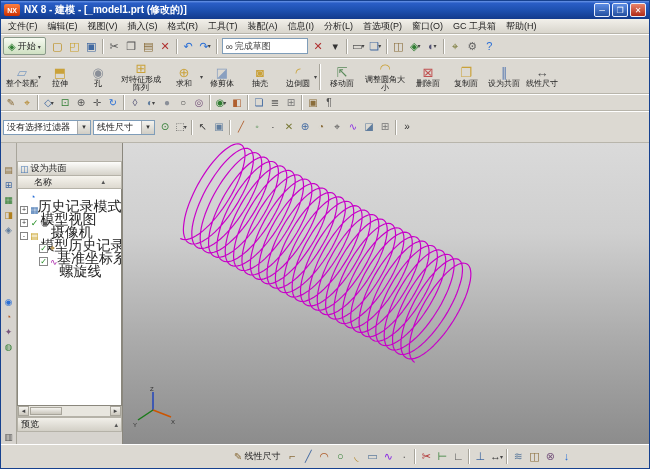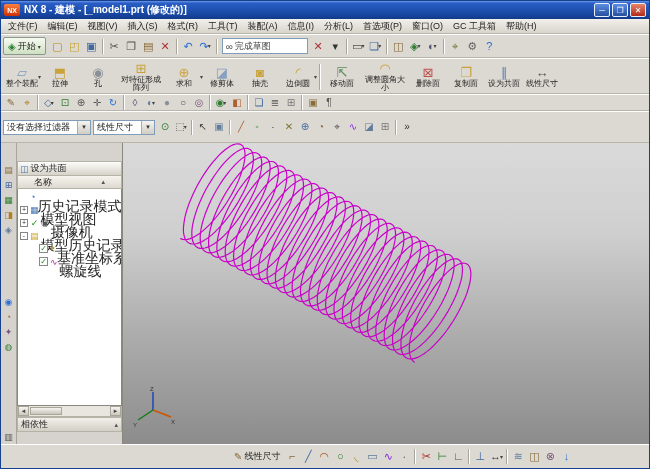--- a/index.html
+++ b/index.html
@@ -380,21 +380,21 @@
         </div>
       <div class="hscroll">
         <span class="sb-btn">◂</span>
         <span class="sb-track">
             <span class="sb-thumb"></span>
           </span>
         <span class="sb-btn">▸</span>
       </div>
       <div class="nav-panels">
         <div class="nav-panel">
-          <span>相依性</span>
+          <span>预览</span>
           <span class="panel-arrow">▴</span>
         </div>
       </div>
       <div class="nav-foot"></div>
     </div>
 
     <div class="viewport">
       <svg class="helix-svg" viewBox="0 0 528 317" preserveAspectRatio="none">
         <path fill="none" stroke-linejoin="round" stroke-linecap="round" d="M57.9 100.7L59.9 101.5L62.1 101.8L64.6 101.5L67.4 100.7L70.3 99.5L73.3 97.7L76.5 95.5L79.9 92.8L83.2 89.7L86.7 86.2L90.1 82.3L93.5 78.2L96.8 73.7L100.1 69.1L103.2 64.2L106.2 59.3L109.0 54.2L111.6 49.1L114.0 44.1L116.1 39.1L117.9 34.2L119.4 29.5L120.7 25.0L121.6 20.8L122.2 16.9L122.5 13.4L122.4 10.2L122.0 7.5L121.3 5.2L120.3 3.4L119.0 2.0L117.3 1.2L115.5 0.8L113.3 1.0L111.0 1.7L108.4 2.9L105.7 4.7L102.8 6.8L99.8 9.5L96.7 12.6L93.5 16.1L90.4 19.9L87.2 24.1L84.1 28.6L81.1 33.3L78.2 38.2L75.4 43.3L72.8 48.5L70.4 53.7L68.2 58.9L66.2 64.1L64.5 69.2L63.1 74.1L62.0 78.8L61.3 83.3L60.8 87.5L60.6 91.3L60.8 94.8L61.4 97.8L62.2 100.5L63.4 102.7L64.8 104.4L66.6 105.5L68.6 106.2L70.9 106.4L73.5 106.1L76.2 105.2L79.2 103.9L82.3 102.0L85.5 99.7L88.8 97.0L92.2 93.8L95.6 90.2L99.1 86.3L102.5 82.1L105.8 77.6L109.0 72.9L112.1 68.1L115.1 63.1L117.8 58.0L120.4 52.9L122.7 47.9L124.8 42.9L126.6 38.1L128.1 33.4L129.2 29.0L130.1 24.8L130.7 21.0L130.9 17.5L130.8 14.4L130.3 11.7L129.6 9.5L128.5 7.7L127.1 6.5L125.4 5.7L123.5 5.5L121.3 5.8L118.9 6.6L116.3 7.9L113.6 9.6L110.7 11.9L107.6 14.6L104.5 17.8L101.4 21.3L98.2 25.2L95.1 29.5L92.0 34.0L89.0 38.8L86.1 43.7L83.3 48.8L80.7 54.0L78.4 59.2L76.2 64.5L74.3 69.6L72.7 74.7L71.3 79.6L70.3 84.2L69.5 88.7L69.1 92.8L69.1 96.6L69.3 100.0L69.9 103.0L70.8 105.5L72.0 107.6L73.5 109.2L75.3 110.4L77.4 111.0L79.7 111.0L82.3 110.6L85.1 109.7L88.1 108.2L91.2 106.3L94.4 103.9L97.8 101.1L101.2 97.9L104.6 94.2L108.0 90.3L111.4 86.0L114.7 81.5L117.9 76.8L121.0 71.9L124.0 66.9L126.7 61.8L129.2 56.7L131.5 51.7L133.5 46.7L135.2 41.9L136.7 37.3L137.8 32.9L138.6 28.8L139.1 25.0L139.3 21.6L139.1 18.6L138.6 16.0L137.8 13.8L136.7 12.2L135.2 11.0L133.5 10.3L131.6 10.2L129.3 10.5L126.9 11.4L124.3 12.8L121.5 14.6L118.6 17.0L115.5 19.8L112.4 23.0L109.3 26.6L106.1 30.6L103.0 34.9L99.9 39.4L96.9 44.2L94.0 49.2L91.3 54.3L88.7 59.5L86.4 64.8L84.3 70.0L82.4 75.1L80.8 80.2L79.5 85.0L78.5 89.6L77.9 94.0L77.5 98.1L77.5 101.8L77.8 105.2L78.4 108.1L79.3 110.6L80.6 112.6L82.2 114.1L84.0 115.1L86.2 115.7L88.6 115.7L91.2 115.1L94.0 114.1L97.0 112.6L100.1 110.6L103.4 108.1L106.7 105.2L110.1 101.9L113.6 98.3L117.0 94.2L120.4 89.9L123.7 85.4L126.9 80.6L129.9 75.7L132.8 70.7L135.5 65.6L138.0 60.5L140.2 55.5L142.2 50.6L143.9 45.8L145.3 41.2L146.4 36.8L147.1 32.8L147.6 29.1L147.7 25.7L147.4 22.7L146.9 20.2L146.0 18.2L144.8 16.6L143.4 15.5L141.6 14.9L139.6 14.8L137.3 15.3L134.9 16.2L132.2 17.7L129.4 19.7L126.5 22.1L123.4 25.0L120.3 28.2L117.1 31.9L114.0 35.9L110.8 40.3L107.8 44.9L104.8 49.7L101.9 54.7L99.2 59.9L96.7 65.1L94.4 70.3L92.3 75.5L90.5 80.6L89.0 85.6L87.7 90.5L86.8 95.1L86.2 99.4L85.9 103.4L85.9 107.1L86.2 110.3L86.9 113.2L87.9 115.6L89.3 117.5L90.9 119.0L92.8 119.9L95.0 120.4L97.4 120.3L100.0 119.7L102.9 118.6L105.9 117.0L109.1 114.9L112.3 112.3L115.7 109.4L119.1 106.0L122.6 102.3L126.0 98.2L129.3 93.8L132.6 89.2L135.8 84.5L138.8 79.5L141.7 74.5L144.4 69.4L146.8 64.3L149.0 59.3L150.9 54.4L152.5 49.6L153.9 45.1L154.9 40.8L155.6 36.8L156.0 33.1L156.0 29.8L155.8 26.9L155.2 24.5L154.2 22.5L153.0 21.0L151.5 20.0L149.7 19.5L147.6 19.5L145.3 20.1L142.8 21.1L140.2 22.7L137.3 24.7L134.3 27.2L131.3 30.1L128.1 33.5L125.0 37.2L121.8 41.3L118.7 45.7L115.6 50.3L112.7 55.2L109.9 60.2L107.2 65.4L104.7 70.6L102.4 75.8L100.4 81.0L98.6 86.1L97.2 91.1L96.0 95.9L95.1 100.5L94.5 104.7L94.2 108.7L94.3 112.3L94.7 115.5L95.5 118.3L96.5 120.6L97.9 122.5L99.6 123.8L101.5 124.7L103.7 125.0L106.2 124.9L108.9 124.2L111.8 123.0L114.8 121.3L118.0 119.1L121.3 116.5L124.7 113.5L128.1 110.0L131.5 106.3L134.9 102.1L138.3 97.7L141.6 93.1L144.7 88.3L147.7 83.3L150.5 78.3L153.2 73.2L155.6 68.1L157.7 63.1L159.6 58.2L161.2 53.5L162.5 49.0L163.4 44.7L164.1 40.8L164.4 37.2L164.4 34.0L164.1 31.2L163.4 28.8L162.4 26.9L161.2 25.5L159.6 24.5L157.8 24.1L155.7 24.2L153.3 24.9L150.8 26.0L148.1 27.6L145.2 29.7L142.2 32.3L139.2 35.3L136.0 38.7L132.9 42.5L129.7 46.7L126.6 51.1L123.5 55.8L120.6 60.7L117.8 65.7L115.2 70.9L112.7 76.1L110.5 81.4L108.5 86.6L106.8 91.6L105.3 96.6L104.2 101.3L103.3 105.9L102.8 110.1L102.6 114.0L102.8 117.5L103.2 120.7L104.0 123.4L105.1 125.6L106.6 127.4L108.3 128.7L110.3 129.4L112.5 129.7L115.0 129.4L117.8 128.7L120.7 127.4L123.7 125.6L126.9 123.4L130.3 120.7L133.6 117.6L137.1 114.1L140.5 110.2L143.9 106.1L147.2 101.6L150.5 97.0L153.6 92.1L156.6 87.1L159.4 82.1L162.0 77.0L164.3 71.9L166.5 66.9L168.3 62.1L169.8 57.4L171.1 52.9L172.0 48.7L172.6 44.8L172.8 41.3L172.8 38.1L172.4 35.4L171.7 33.1L170.6 31.3L169.3 29.9L167.7 29.1L165.8 28.8L163.7 29.0L161.3 29.7L158.7 30.9L156.0 32.6L153.1 34.8L150.1 37.4L147.0 40.5L143.9 44.0L140.7 47.9L137.6 52.1L134.5 56.5L131.4 61.3L128.5 66.2L125.7 71.3L123.1 76.4L120.7 81.7L118.5 86.9L116.6 92.1L114.9 97.1L113.5 102.1L112.4 106.8L111.6 111.2L111.2 115.4L111.0 119.3L111.2 122.7L111.7 125.8L112.6 128.4L113.8 130.6L115.2 132.3L117.0 133.5L119.0 134.2L121.3 134.3L123.9 134.0L126.6 133.1L129.6 131.8L132.7 129.9L135.9 127.6L139.2 124.9L142.6 121.7L146.0 118.1L149.5 114.2L152.9 110.0L156.2 105.5L159.4 100.8L162.5 95.9L165.5 90.9L168.2 85.9L170.8 80.8L173.1 75.7L175.2 70.8L177.0 65.9L178.4 61.3L179.6 56.8L180.5 52.7L181.0 48.9L181.2 45.4L181.1 42.3L180.7 39.6L179.9 37.4L178.8 35.7L177.5 34.4L175.8 33.7L173.9 33.4L171.7 33.7L169.3 34.5L166.7 35.8L163.9 37.6L161.0 39.9L158.0 42.6L154.9 45.7L151.7 49.3L148.6 53.2L145.4 57.4L142.3 62.0L139.3 66.7L136.4 71.7L133.7 76.8L131.1 82.0L128.7 87.2L126.6 92.4L124.7 97.6L123.0 102.6L121.7 107.5L120.7 112.2L119.9 116.6L119.5 120.7L119.4 124.5L119.7 127.9L120.3 130.9L121.2 133.5L122.4 135.6L123.9 137.2L125.7 138.3L127.8 138.9L130.1 139.0L132.7 138.5L135.5 137.6L138.5 136.2L141.6 134.2L144.8 131.8L148.2 129.0L151.6 125.8L155.0 122.1L158.4 118.2L161.8 113.9L165.1 109.4L168.4 104.7L171.4 99.8L174.4 94.8L177.1 89.7L179.6 84.6L181.9 79.6L183.9 74.6L185.6 69.8L187.1 65.2L188.2 60.8L189.0 56.7L189.5 52.9L189.6 49.5L189.5 46.5L189.0 43.9L188.2 41.7L187.0 40.1L185.6 38.9L183.9 38.2L181.9 38.1L179.7 38.4L177.3 39.3L174.6 40.7L171.8 42.6L168.9 44.9L165.9 47.7L162.8 51.0L159.6 54.6L156.4 58.6L153.3 62.8L150.2 67.4L147.2 72.2L144.4 77.2L141.6 82.3L139.1 87.5L136.7 92.7L134.6 98.0L132.8 103.1L131.2 108.1L129.9 113.0L128.9 117.6L128.2 122.0L127.9 126.1L127.8 129.8L128.2 133.1L128.8 136.0L129.7 138.5L131.0 140.5L132.6 142.1L134.4 143.1L136.6 143.6L139.0 143.6L141.6 143.1L144.4 142.0L147.4 140.5L150.5 138.5L153.8 136.0L157.1 133.1L160.6 129.8L164.0 126.1L167.4 122.1L170.8 117.8L174.1 113.3L177.3 108.5L180.3 103.6L183.2 98.6L185.9 93.5L188.4 88.4L190.6 83.4L192.6 78.4L194.3 73.7L195.7 69.1L196.8 64.7L197.5 60.7L197.9 57.0L198.0 53.6L197.8 50.6L197.3 48.1L196.4 46.1L195.2 44.5L193.7 43.4L192.0 42.8L190.0 42.8L187.7 43.2L185.2 44.2L182.6 45.6L179.8 47.6L176.8 50.0L173.8 52.9L170.6 56.2L167.5 59.9L164.3 63.9L161.2 68.2L158.1 72.9L155.1 77.7L152.3 82.7L149.6 87.8L147.1 93.0L144.8 98.3L142.7 103.5L140.9 108.6L139.4 113.6L138.1 118.4L137.2 123.0L136.5 127.3L136.2 131.4L136.3 135.0L136.6 138.3L137.3 141.1L138.3 143.5L139.6 145.5L141.3 146.9L143.2 147.9L145.4 148.3L147.8 148.2L150.4 147.6L153.3 146.5L156.3 144.9L159.5 142.8L162.8 140.2L166.1 137.3L169.5 133.9L173.0 130.1L176.4 126.1L179.7 121.7L183.0 117.1L186.2 112.3L189.2 107.4L192.1 102.4L194.8 97.3L197.2 92.2L199.4 87.2L201.3 82.3L202.9 77.5L204.3 73.0L205.3 68.7L206.0 64.7L206.4 61.0L206.4 57.7L206.1 54.8L205.5 52.4L204.6 50.4L203.4 48.9L201.8 47.9L200.0 47.4L198.0 47.5L195.7 48.0L193.2 49.0L190.5 50.6L187.7 52.6L184.7 55.1L181.6 58.1L178.5 61.4L175.3 65.2L172.2 69.3L169.1 73.7L166.0 78.3L163.0 83.2L160.2 88.2L157.5 93.4L155.1 98.6L152.8 103.8L150.8 109.0L149.0 114.1L147.5 119.1L146.3 123.9L145.4 128.4L144.9 132.7L144.6 136.7L144.7 140.3L145.1 143.5L145.9 146.2L146.9 148.6L148.3 150.4L150.0 151.8L151.9 152.6L154.1 153.0L156.6 152.8L159.3 152.1L162.2 150.9L165.2 149.2L168.4 147.0L171.7 144.4L175.1 141.4L178.5 137.9L181.9 134.1L185.3 130.0L188.7 125.6L192.0 121.0L195.1 116.2L198.1 111.2L200.9 106.2L203.6 101.1L206.0 96.0L208.1 91.0L210.0 86.1L211.6 81.4L212.9 76.9L213.8 72.6L214.5 68.7L214.8 65.1L214.8 61.9L214.5 59.1L213.8 56.7L212.8 54.8L211.5 53.4L210.0 52.5L208.1 52.1L206.0 52.2L203.7 52.8L201.2 53.9L198.4 55.6L195.6 57.7L192.6 60.3L189.5 63.3L186.4 66.7L183.2 70.5L180.0 74.6L176.9 79.1L173.9 83.8L171.0 88.7L168.2 93.7L165.5 98.9L163.1 104.1L160.8 109.3L158.9 114.5L157.1 119.6L155.7 124.6L154.5 129.3L153.7 133.8L153.2 138.0L153.0 141.9L153.1 145.5L153.6 148.6L154.4 151.3L155.5 153.6L157.0 155.3L158.7 156.6L160.7 157.4L162.9 157.6L165.4 157.4L168.2 156.6L171.1 155.3L174.1 153.5L177.4 151.3L180.7 148.6L184.1 145.5L187.5 142.0L190.9 138.1L194.3 134.0L197.6 129.5L200.9 124.8L204.0 120.0L207.0 115.0L209.8 110.0L212.4 104.9L214.7 99.8L216.8 94.8L218.7 90.0L220.2 85.3L221.4 80.8L222.4 76.6L223.0 72.7L223.2 69.2L223.2 66.0L222.8 63.3L222.0 61.0L221.0 59.2L219.7 57.8L218.1 57.0L216.2 56.7L214.0 56.9L211.7 57.6L209.1 58.8L206.4 60.5L203.5 62.7L200.5 65.4L197.4 68.5L194.2 72.0L191.1 75.8L187.9 80.0L184.8 84.5L181.8 89.2L178.9 94.2L176.1 99.2L173.5 104.4L171.1 109.6L168.9 114.9L166.9 120.0L165.3 125.1L163.9 130.0L162.8 134.7L162.0 139.2L161.5 143.4L161.4 147.2L161.6 150.7L162.1 153.7L163.0 156.4L164.1 158.5L165.6 160.2L167.4 161.4L169.4 162.1L171.7 162.3L174.3 161.9L177.0 161.0L180.0 159.7L183.1 157.8L186.3 155.5L189.6 152.8L193.0 149.6L196.4 146.0L199.9 142.1L203.3 137.9L206.6 133.4L209.8 128.7L212.9 123.8L215.9 118.8L218.6 113.8L221.2 108.7L223.5 103.6L225.6 98.7L227.4 93.8L228.8 89.2L230.0 84.7L230.9 80.6L231.4 76.8L231.6 73.3L231.5 70.2L231.1 67.5L230.3 65.3L229.2 63.6L227.8 62.3L226.2 61.6L224.2 61.3L222.1 61.6L219.6 62.4L217.0 63.7L214.3 65.5L211.4 67.8L208.3 70.5L205.2 73.7L202.1 77.2L198.9 81.2L195.8 85.4L192.7 89.9L189.7 94.7L186.8 99.7L184.0 104.8L181.5 109.9L179.1 115.2L176.9 120.4L175.0 125.6L173.4 130.6L172.1 135.5L171.0 140.2L170.3 144.6L169.9 148.7L169.8 152.5L170.1 155.9L170.6 158.9L171.5 161.4L172.8 163.5L174.3 165.1L176.1 166.2L178.2 166.8L180.5 166.9L183.1 166.5L185.9 165.5L188.9 164.1L192.0 162.1L195.3 159.7L198.6 156.9L202.0 153.7L205.4 150.0L208.8 146.1L212.2 141.8L215.5 137.3L218.8 132.5L221.8 127.6L224.8 122.6L227.5 117.6L230.0 112.5L232.3 107.4L234.3 102.5L236.0 97.7L237.5 93.1L238.6 88.7L239.4 84.6L239.9 80.8L240.0 77.4L239.8 74.4L239.3 71.8L238.5 69.6L237.4 68.0L236.0 66.8L234.3 66.2L232.3 66.0L230.1 66.4L227.6 67.3L225.0 68.7L222.2 70.5L219.3 72.9L216.2 75.7L213.1 78.9L210.0 82.5L206.8 86.5L203.7 90.8L200.6 95.4L197.6 100.2L194.7 105.2L192.0 110.3L189.4 115.5L187.1 120.7L185.0 125.9L183.1 131.1L181.6 136.1L180.3 140.9L179.3 145.6L178.6 150.0L178.2 154.0L178.2 157.7L178.5 161.1L179.2 164.0L180.1 166.5L181.4 168.5L183.0 170.0L184.8 171.0L187.0 171.5L189.4 171.5L192.0 171.0L194.8 170.0L197.8 168.4L200.9 166.4L204.2 163.9L207.6 161.0L211.0 157.7L214.4 154.0L217.8 150.0L221.2 145.7L224.5 141.1L227.7 136.4L230.7 131.5L233.6 126.4L236.3 121.4L238.8 116.3L241.0 111.2L243.0 106.3L244.7 101.5L246.1 97.0L247.1 92.6L247.9 88.6L248.3 84.8L248.4 81.5L248.2 78.5L247.6 76.0L246.8 74.0L245.6 72.4L244.1 71.3L242.3 70.7L240.3 70.7L238.1 71.1L235.6 72.1L232.9 73.6L230.1 75.5L227.2 78.0L224.1 80.9L221.0 84.2L217.8 87.8L214.7 91.9L211.5 96.2L208.5 100.8L205.5 105.7L202.6 110.7L199.9 115.8L197.4 121.0L195.1 126.2L193.1 131.5L191.3 136.6L189.7 141.6L188.5 146.4L187.5 151.0L186.9 155.3L186.6 159.3L186.7 163.0L187.0 166.2L187.7 169.1L188.7 171.5L190.0 173.4L191.7 174.9L193.6 175.8L195.8 176.2L198.2 176.1L200.8 175.5L203.7 174.4L206.7 172.8L209.9 170.7L213.2 168.1L216.5 165.2L219.9 161.8L223.4 158.0L226.8 154.0L230.1 149.6L233.4 145.0L236.6 140.2L239.6 135.3L242.5 130.2L245.2 125.2L247.6 120.1L249.8 115.1L251.7 110.2L253.3 105.4L254.7 100.9L255.7 96.6L256.4 92.6L256.8 88.9L256.8 85.6L256.5 82.7L255.9 80.3L255.0 78.3L253.7 76.8L252.2 75.8L250.4 75.4L248.3 75.4L246.1 75.9L243.6 77.0L240.9 78.5L238.0 80.6L235.0 83.1L232.0 86.0L228.8 89.4L225.7 93.1L222.5 97.2L219.4 101.6L216.3 106.3L213.4 111.1L210.6 116.2L207.9 121.3L205.4 126.5L203.2 131.8L201.1 137.0L199.4 142.1L197.9 147.1L196.7 151.8L195.8 156.4L195.2 160.7L195.0 164.6L195.1 168.2L195.5 171.4L196.2 174.2L197.3 176.5L198.7 178.3L200.4 179.7L202.3 180.5L204.5 180.9L207.0 180.7L209.7 180.0L212.6 178.8L215.6 177.1L218.8 174.9L222.1 172.3L225.5 169.3L228.9 165.8L232.3 162.0L235.7 157.9L239.1 153.5L242.4 148.9L245.5 144.1L248.5 139.1L251.4 134.0L254.0 129.0L256.4 123.9L258.5 118.9L260.4 114.0L262.0 109.3L263.3 104.8L264.2 100.5L264.9 96.6L265.2 93.0L265.2 89.8L264.8 87.0L264.2 84.6L263.2 82.7L261.9 81.3L260.3 80.4L258.5 80.0L256.4 80.1L254.0 80.7L251.5 81.9L248.8 83.5L245.9 85.6L242.9 88.2L239.9 91.2L236.7 94.7L233.6 98.5L230.4 102.6L227.3 107.0L224.2 111.7L221.3 116.6L218.5 121.7L215.9 126.9L213.4 132.1L211.2 137.3L209.2 142.5L207.5 147.6L206.1 152.5L204.9 157.3L204.1 161.8L203.6 166.0L203.4 169.9L203.5 173.4L204.0 176.6L204.8 179.3L205.9 181.5L207.3 183.3L209.1 184.5L211.1 185.3L213.3 185.5L215.8 185.3L218.6 184.5L221.5 183.2L224.6 181.4L227.8 179.2L231.1 176.5L234.5 173.4L237.9 169.9L241.3 166.0L244.7 161.8L248.1 157.4L251.3 152.7L254.4 147.9L257.4 142.9L260.2 137.8L262.8 132.8L265.1 127.7L267.2 122.7L269.1 117.8L270.6 113.2L271.8 108.7L272.7 104.5L273.3 100.6L273.6 97.1L273.5 93.9L273.1 91.2L272.4 88.9L271.4 87.1L270.0 85.8L268.4 84.9L266.5 84.6L264.4 84.8L262.0 85.5L259.5 86.8L256.7 88.5L253.8 90.7L250.8 93.3L247.7 96.4L244.6 99.9L241.4 103.8L238.3 108.0L235.2 112.5L232.1 117.2L229.2 122.1L226.4 127.2L223.8 132.4L221.4 137.6L219.2 142.8L217.3 148.0L215.6 153.1L214.2 158.0L213.2 162.7L212.4 167.2L211.9 171.3L211.8 175.2L212.0 178.6L212.5 181.7L213.4 184.3L214.5 186.5L216.0 188.2L217.8 189.3L219.8 190.0L222.1 190.2L224.7 189.8L227.4 189.0L230.4 187.6L233.5 185.7L236.7 183.4L240.0 180.6L243.4 177.5L246.9 173.9L250.3 170.0L253.7 165.8L257.0 161.3L260.2 156.6L263.3 151.7L266.3 146.7L269.1 141.6L271.6 136.6L273.9 131.5L276.0 126.5L277.7 121.7L279.2 117.0L280.4 112.6L281.3 108.5L281.8 104.6L282.0 101.2L281.9 98.1L281.4 95.4L280.7 93.2L279.6 91.5L278.2 90.2L276.5 89.5L274.6 89.3L272.4 89.6L270.0 90.4L267.4 91.7L264.6 93.5L261.7 95.8L258.7 98.5L255.6 101.6L252.4 105.2L249.3 109.1L246.1 113.4L243.0 117.9L240.0 122.7L237.1 127.6L234.4 132.7L231.8 137.9L229.4 143.1L227.3 148.4L225.4 153.5L223.8 158.6L222.4 163.5L221.4 168.1L220.7 172.5L220.3 176.7L220.2 180.4L220.4 183.8L221.0 186.8L221.9 189.4L223.2 191.5L224.7 193.1L226.5 194.2L228.6 194.7L230.9 194.8L233.5 194.4L236.3 193.4L239.3 192.0L242.4 190.0L245.7 187.6L249.0 184.8L252.4 181.5L255.8 177.9L259.3 174.0L262.6 169.7L266.0 165.2L269.2 160.4L272.2 155.5L275.2 150.5L277.9 145.4L280.4 140.4L282.7 135.3L284.7 130.4L286.4 125.6L287.8 120.9L289.0 116.6L289.8 112.5L290.3 108.7L290.4 105.3L290.2 102.3L289.7 99.7L288.9 97.5L287.8 95.9L286.3 94.7L284.6 94.1L282.6 93.9L280.4 94.3L278.0 95.2L275.3 96.6L272.5 98.5L269.6 100.8L266.6 103.6L263.5 106.9L260.3 110.5L257.1 114.5L254.0 118.8L250.9 123.3L247.9 128.1L245.1 133.1L242.3 138.2L239.8 143.4L237.5 148.7L235.4 153.9L233.5 159.0L231.9 164.1L230.6 168.9L229.6 173.5L229.0 177.9L228.6 182.0L228.6 185.7L228.9 189.0L229.6 191.9L230.5 194.4L231.8 196.4L233.4 197.9L235.2 198.9L237.4 199.4L239.8 199.4L242.4 198.9L245.2 197.9L248.2 196.3L251.3 194.3L254.6 191.8L258.0 188.9L261.4 185.6L264.8 181.9L268.2 177.9L271.6 173.6L274.9 169.0L278.1 164.3L281.1 159.3L284.0 154.3L286.7 149.2L289.2 144.2L291.4 139.1L293.4 134.2L295.1 129.4L296.5 124.8L297.5 120.5L298.3 116.5L298.7 112.7L298.8 109.4L298.6 106.5L298.0 103.9L297.1 101.9L295.9 100.3L294.5 99.2L292.7 98.7L290.7 98.6L288.4 99.1L285.9 100.1L283.3 101.5L280.5 103.5L277.5 105.9L274.5 108.8L271.3 112.1L268.2 115.8L265.0 119.8L261.9 124.2L258.8 128.8L255.8 133.6L253.0 138.6L250.3 143.8L247.8 149.0L245.5 154.2L243.4 159.4L241.6 164.5L240.1 169.5L238.8 174.4L237.9 179.0L237.3 183.3L237.0 187.3L237.0 190.9L237.4 194.2L238.1 197.0L239.1 199.4L240.4 201.4L242.1 202.8L244.0 203.7L246.1 204.1L248.6 204.0L251.2 203.4L254.1 202.3L257.1 200.7L260.3 198.6L263.6 196.0L266.9 193.1L270.3 189.7L273.8 185.9L277.2 181.9L280.6 177.5L283.8 172.9L287.0 168.1L290.0 163.2L292.9 158.1L295.6 153.0L298.0 148.0L300.2 142.9L302.1 138.0L303.7 133.3L305.1 128.7L306.1 124.5L306.8 120.5L307.1 116.8L307.2 113.5L306.9 110.7L306.3 108.2L305.3 106.2L304.1 104.8L302.6 103.8L300.8 103.3L298.7 103.3L296.4 103.9L293.9 104.9L291.2 106.5L288.4 108.5L285.4 111.0L282.3 114.0L279.2 117.4L276.0 121.1L272.9 125.2L269.8 129.6L266.7 134.2L263.7 139.1L260.9 144.1L258.3 149.3L255.8 154.5L253.5 159.7L251.5 164.9L249.7 170.1L248.2 175.0L247.1 179.8L246.2 184.4L245.6 188.6L245.4 192.6L245.5 196.2L245.9 199.4L246.6 202.1L247.7 204.4L249.1 206.3L250.8 207.6L252.7 208.5L254.9 208.8L257.4 208.6L260.1 207.9L263.0 206.7L266.0 205.0L269.2 202.8L272.5 200.2L275.9 197.2L279.3 193.7L282.7 189.9L286.2 185.8L289.5 181.4L292.8 176.8L295.9 171.9L298.9 167.0L301.8 161.9L304.4 156.8L306.8 151.8L308.9 146.8L310.8 141.9L312.4 137.2L313.6 132.7L314.6 128.4L315.2 124.5L315.6 120.9L315.5 117.7L315.2 114.9L314.5 112.5L313.5 110.6L312.3 109.2L310.7 108.3L308.8 107.9L306.7 108.0L304.4 108.7L301.9 109.8L299.1 111.4L296.3 113.6L293.3 116.2L290.2 119.2L287.1 122.6L283.9 126.4L280.7 130.6L277.6 135.0L274.6 139.7L271.7 144.6L268.9 149.7L266.2 154.8L263.8 160.0L261.6 165.3L259.6 170.5L257.9 175.6L256.4 180.5L255.3 185.2L254.5 189.7L253.9 194.0L253.8 197.9L253.9 201.4L254.4 204.5L255.2 207.2L256.3 209.4L257.7 211.2L259.5 212.5L261.5 213.2L263.7 213.5L266.2 213.2L269.0 212.4L271.9 211.1L275.0 209.3L278.2 207.1L281.5 204.4L284.9 201.3L288.3 197.8L291.7 193.9L295.1 189.7L298.5 185.3L301.7 180.6L304.8 175.8L307.8 170.8L310.6 165.7L313.2 160.6L315.5 155.6L317.6 150.6L319.5 145.7L321.0 141.0L322.2 136.6L323.1 132.4L323.7 128.5L324.0 125.0L323.9 121.8L323.5 119.1L322.8 116.8L321.8 115.0L320.4 113.7L318.8 112.9L316.9 112.5L314.8 112.7L312.4 113.5L309.8 114.7L307.1 116.4L304.2 118.6L301.2 121.3L298.1 124.4L294.9 127.9L291.8 131.8L288.6 135.9L285.5 140.4L282.5 145.2L279.6 150.1L276.8 155.2L274.2 160.4L271.8 165.6L269.6 170.8L267.7 176.0L266.0 181.1L264.6 186.0L263.5 190.7L262.7 195.1L262.3 199.3L262.2 203.1L262.4 206.6L262.9 209.6L263.7 212.3L264.9 214.4L266.4 216.1L268.2 217.3L270.2 218.0L272.5 218.1L275.1 217.7L277.8 216.9L280.8 215.5L283.9 213.6L287.1 211.3L290.4 208.5L293.8 205.4L297.3 201.8L300.7 197.9L304.1 193.7L307.4 189.2L310.6 184.5L313.7 179.6L316.7 174.6L319.5 169.5L322.0 164.4L324.3 159.4L326.4 154.4L328.1 149.6L329.6 144.9L330.8 140.5L331.6 136.4L332.2 132.5L332.4 129.1L332.3 126.0L331.8 123.3L331.0 121.1L329.9 119.4L328.6 118.2L326.9 117.4L324.9 117.2L322.8 117.5L320.4 118.3L317.8 119.6L315.0 121.4L312.1 123.7L309.0 126.4L305.9 129.6L302.8 133.2L299.6 137.1L296.5 141.3L293.4 145.9L290.4 150.6L287.5 155.6L284.7 160.7L282.2 165.9L279.8 171.1L277.7 176.3L275.8 181.5L274.1 186.5L272.8 191.4L271.8 196.1L271.0 200.5L270.6 204.6L270.6 208.4L270.8 211.8L271.4 214.8L272.3 217.3L273.5 219.4L275.1 221.0L276.9 222.1L279.0 222.7L281.3 222.7L283.9 222.3L286.7 221.3L289.7 219.9L292.8 217.9L296.1 215.5L299.4 212.7L302.8 209.4L306.2 205.8L309.7 201.8L313.0 197.6L316.4 193.0L319.6 188.3L322.7 183.4L325.6 178.4L328.3 173.3L330.8 168.2L333.1 163.2L335.1 158.2L336.8 153.4L338.2 148.8L339.4 144.4L340.2 140.4L340.6 136.6L340.8 133.2L340.6 130.2L340.1 127.6L339.3 125.5L338.1 123.8L336.7 122.6L335.0 122.0L333.0 121.9L330.8 122.2L328.3 123.1L325.7 124.5L322.9 126.4L320.0 128.8L316.9 131.6L313.8 134.8L310.7 138.5L307.5 142.4L304.4 146.7L301.3 151.3L298.3 156.1L295.4 161.1L292.7 166.2L290.2 171.4L287.8 176.7L285.7 181.9L283.9 187.0L282.3 192.0L281.0 196.9L280.0 201.5L279.3 205.9L279.0 209.9L279.0 213.6L279.3 217.0L279.9 219.9L280.9 222.4L282.2 224.4L283.8 225.9L285.6 226.9L287.8 227.4L290.2 227.4L292.8 226.8L295.6 225.8L298.6 224.2L301.8 222.2L305.0 219.7L308.4 216.8L311.8 213.5L315.2 209.8L318.6 205.8L322.0 201.5L325.3 196.9L328.5 192.1L331.6 187.2L334.4 182.2L337.1 177.1L339.6 172.0L341.8 167.0L343.8 162.1L345.5 157.3L346.8 152.7L347.9 148.4L348.7 144.3L349.1 140.6L349.2 137.3L348.9 134.4L348.4 131.8L347.5 129.8L346.3 128.2L344.8 127.2L343.1 126.6L341.0 126.5L338.8 127.0L336.3 128.0L333.6 129.5L330.8 131.4L327.9 133.9L324.8 136.8L321.7 140.1L318.5 143.8L315.4 147.8L312.2 152.1L309.2 156.8L306.2 161.6L303.3 166.6L300.7 171.7L298.1 177.0L295.8 182.2L293.8 187.4L292.0 192.5L290.4 197.5L289.2 202.3L288.3 206.9L287.7 211.2L287.4 215.2L287.4 218.9L287.8 222.1L288.5 225.0L289.5 227.4L290.8 229.3L292.4 230.7" stroke="#c800c8" stroke-width="1.2"></path>
       </svg>

